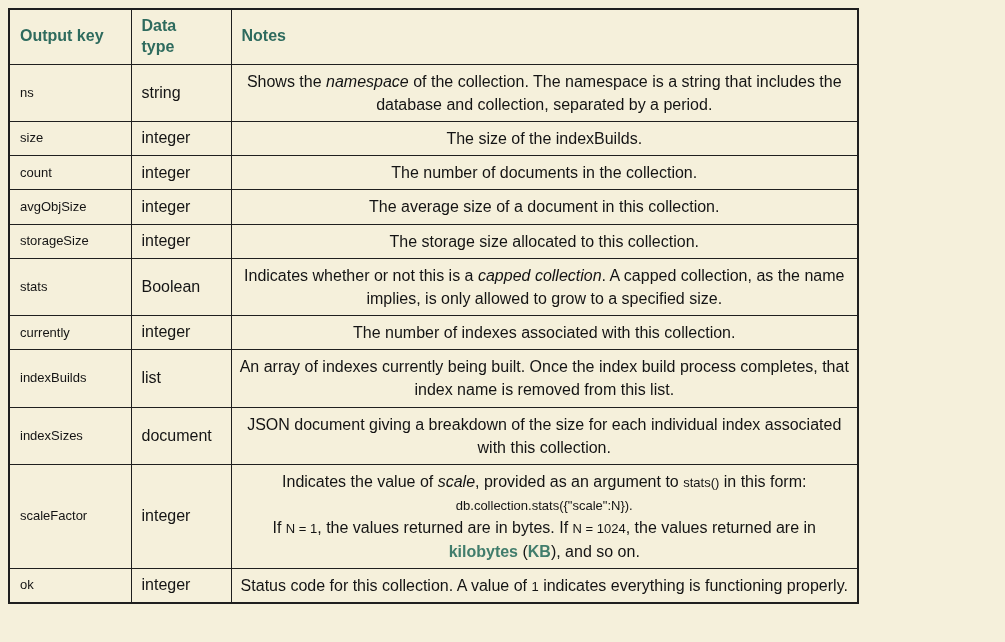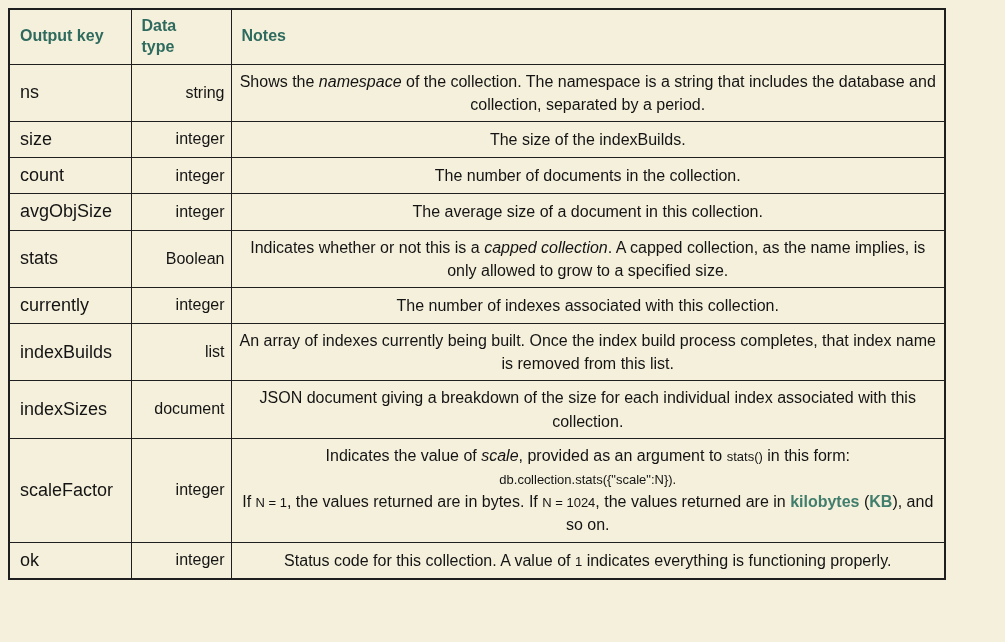--- a/index.html
+++ b/index.html
@@ -11,50 +11,49 @@
   }
   .page {
     width: 1005px;
     height: 642px;
     box-sizing: border-box;
     padding: 8px;
     overflow: hidden;
   }
   table.stats {
     border-collapse: collapse;
-    width: 938px;
+    width: 851px;
     table-layout: fixed;
     border: 2px solid #1f1f1f;
     background: #f5f0db;
   }
   th, td {
     border: 1px solid #1f1f1f;
     vertical-align: middle;
     text-align: left;
     box-sizing: border-box;
   }
   th {
     color: #2e6b5e;
     font-size: 16px;
     font-weight: bold;
     padding: 6px 10px;
     white-space: pre-line;
     line-height: 1.3;
     height: 54px;
   }
   td.col-key {
-    font-size: 18px;
+    font-size: 13px;
     padding: 5px 6px 5px 10px;
     line-height: 1.4;
   }
   td.col-type {
     font-size: 16px;
     padding: 5px 6px 5px 10px;
     line-height: 1.4;
-    text-align: right;
   }
   td.col-notes {
     font-size: 16px;
     padding: 5px 8px;
     line-height: 1.45;
     text-align: center;
   }
   .seg-italic { font-style: italic; }
   .seg-code {
     font-family: Liberation Sans, sans-serif;
@@ -99,20 +98,25 @@
           <td class="col-key">count</td>
           <td class="col-type">integer</td>
           <td class="col-notes"><span class="seg-text">The number of documents in the collection.</span></td>
         </tr>
         <tr>
           <td class="col-key">avgObjSize</td>
           <td class="col-type">integer</td>
           <td class="col-notes"><span class="seg-text">The average size of a document in this collection.</span></td>
         </tr>
         <tr>
+          <td class="col-key">storageSize</td>
+          <td class="col-type">integer</td>
+          <td class="col-notes"><span class="seg-text">The storage size allocated to this collection.</span></td>
+        </tr>
+        <tr>
           <td class="col-key">stats</td>
           <td class="col-type">Boolean</td>
           <td class="col-notes"><span class="seg-text">Indicates whether or not this is a </span><span class="seg-italic">capped collection</span><span class="seg-text">. A capped collection, as the name implies, is only allowed to grow to a specified size.</span></td>
         </tr>
         <tr>
           <td class="col-key">currently</td>
           <td class="col-type">integer</td>
           <td class="col-notes"><span class="seg-text">The number of indexes associated with this collection.</span></td>
         </tr>
         <tr>

